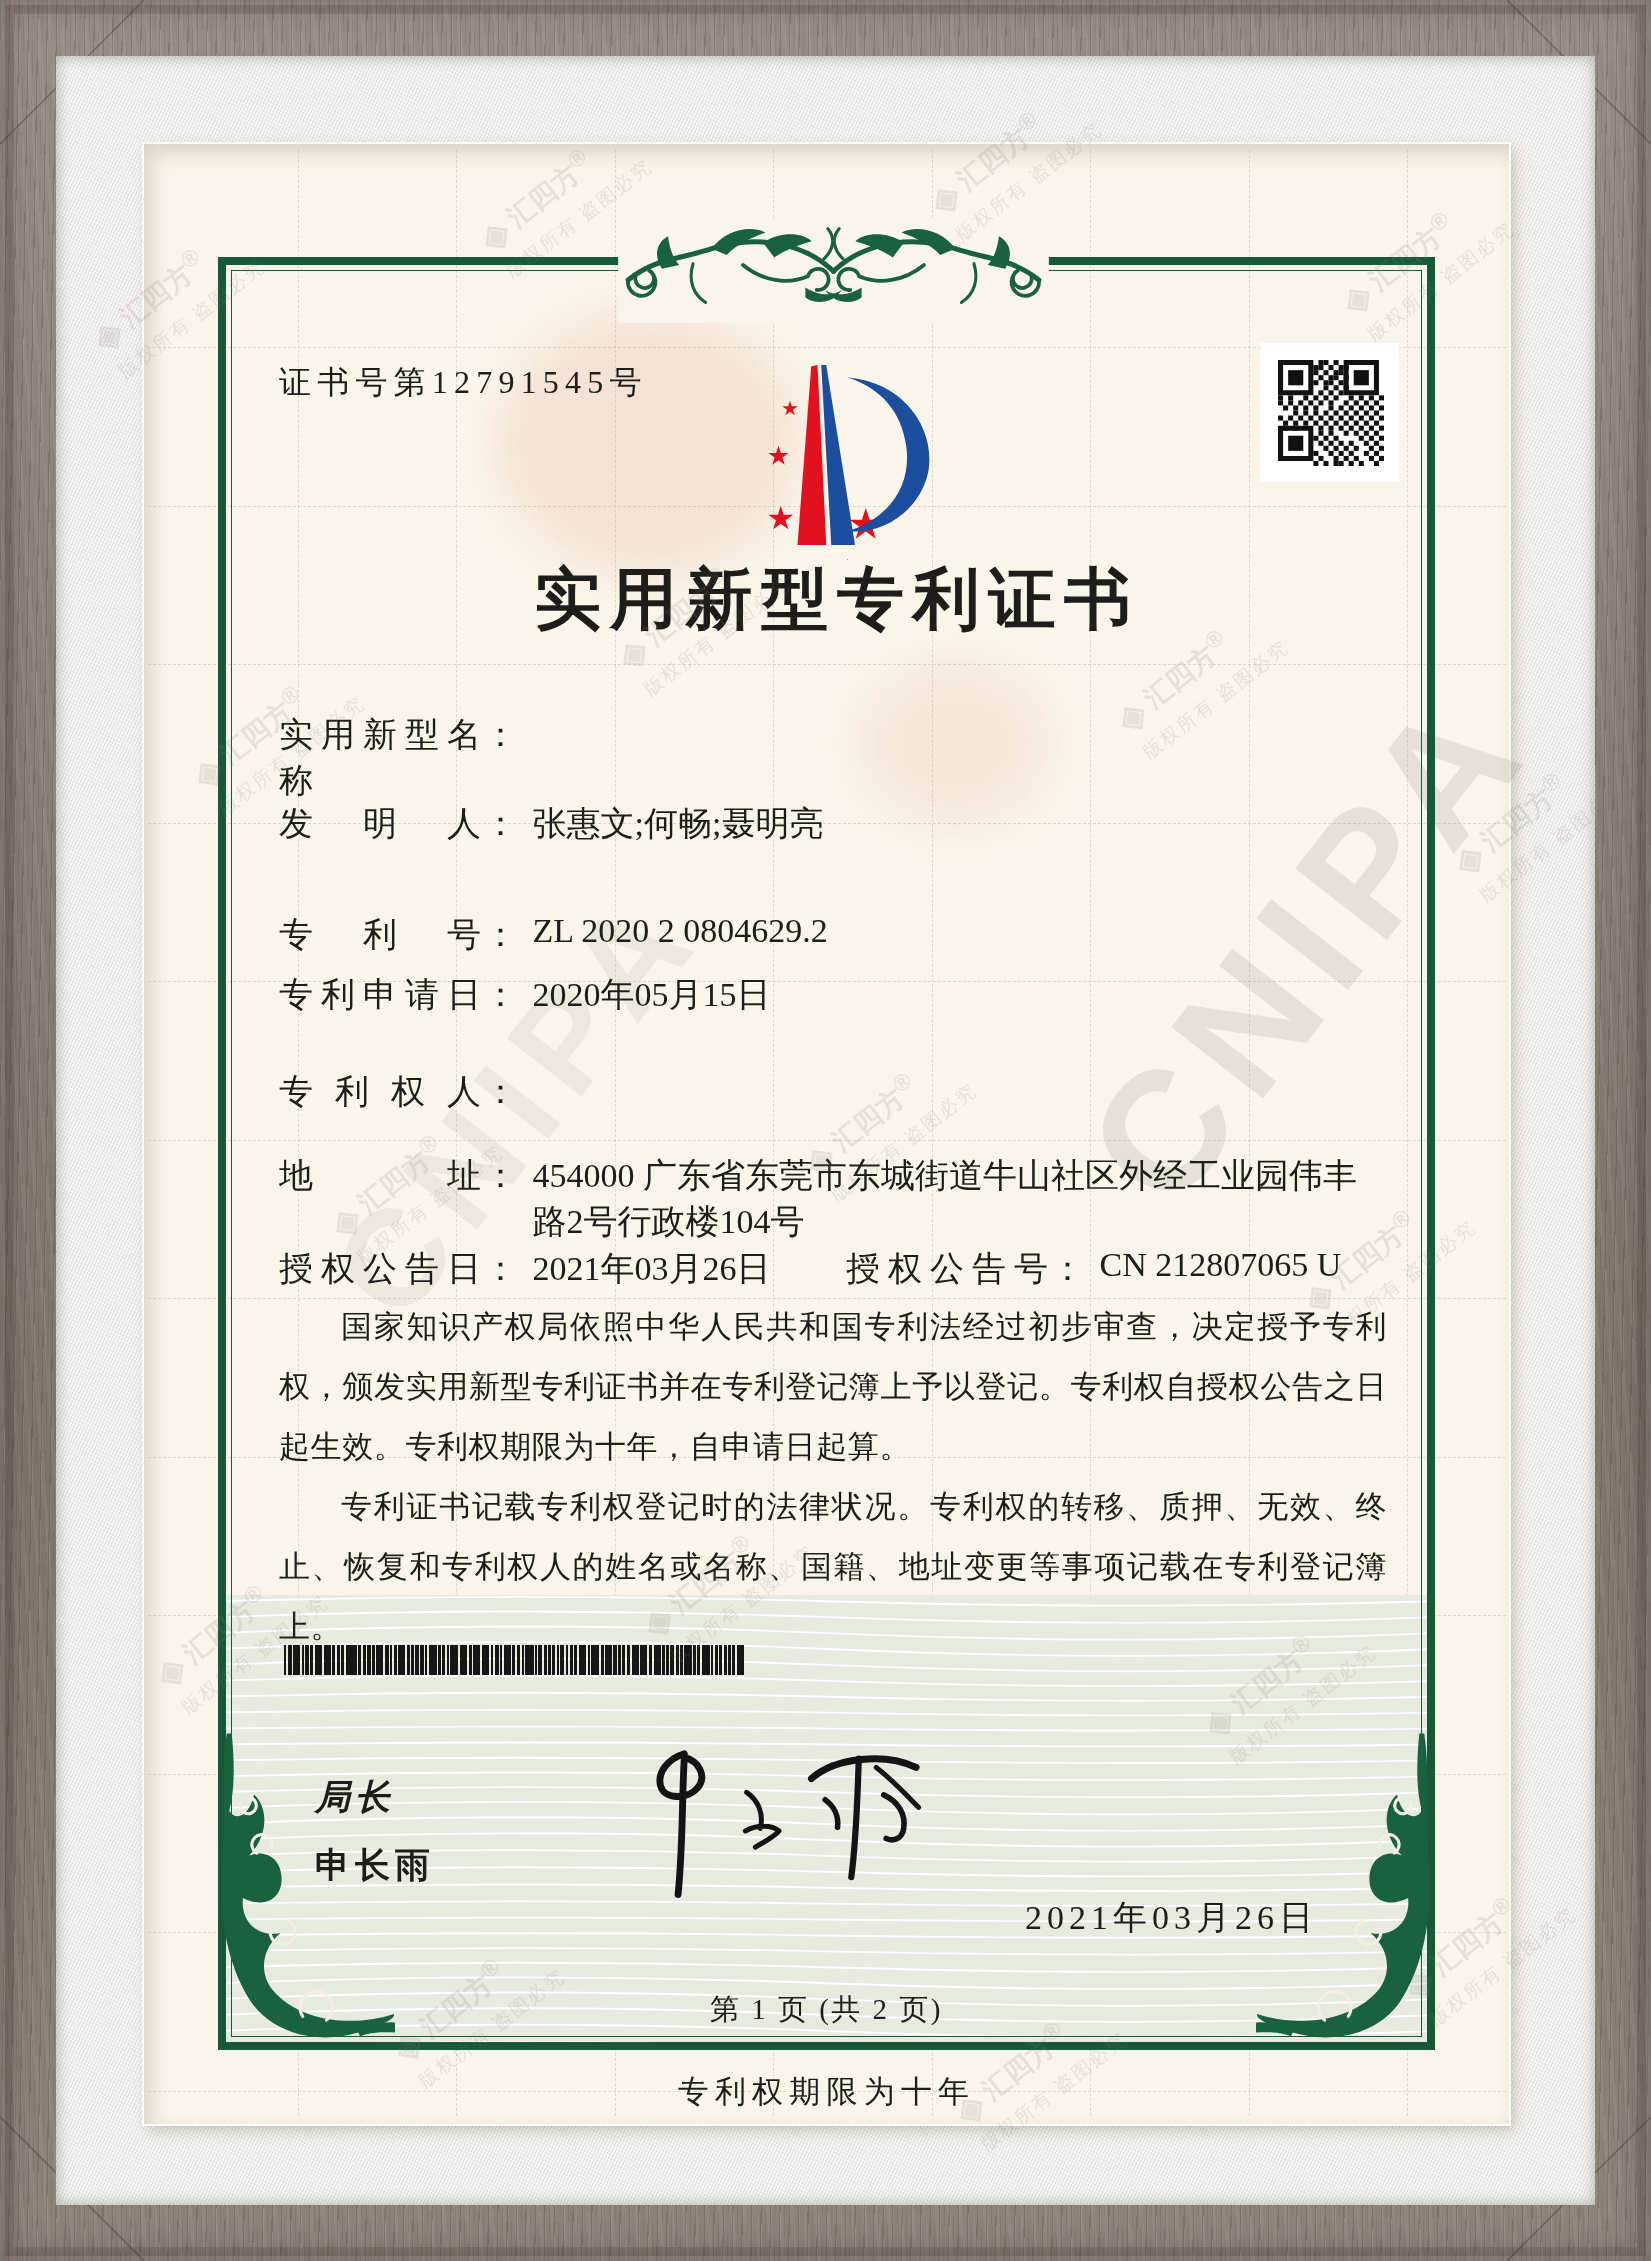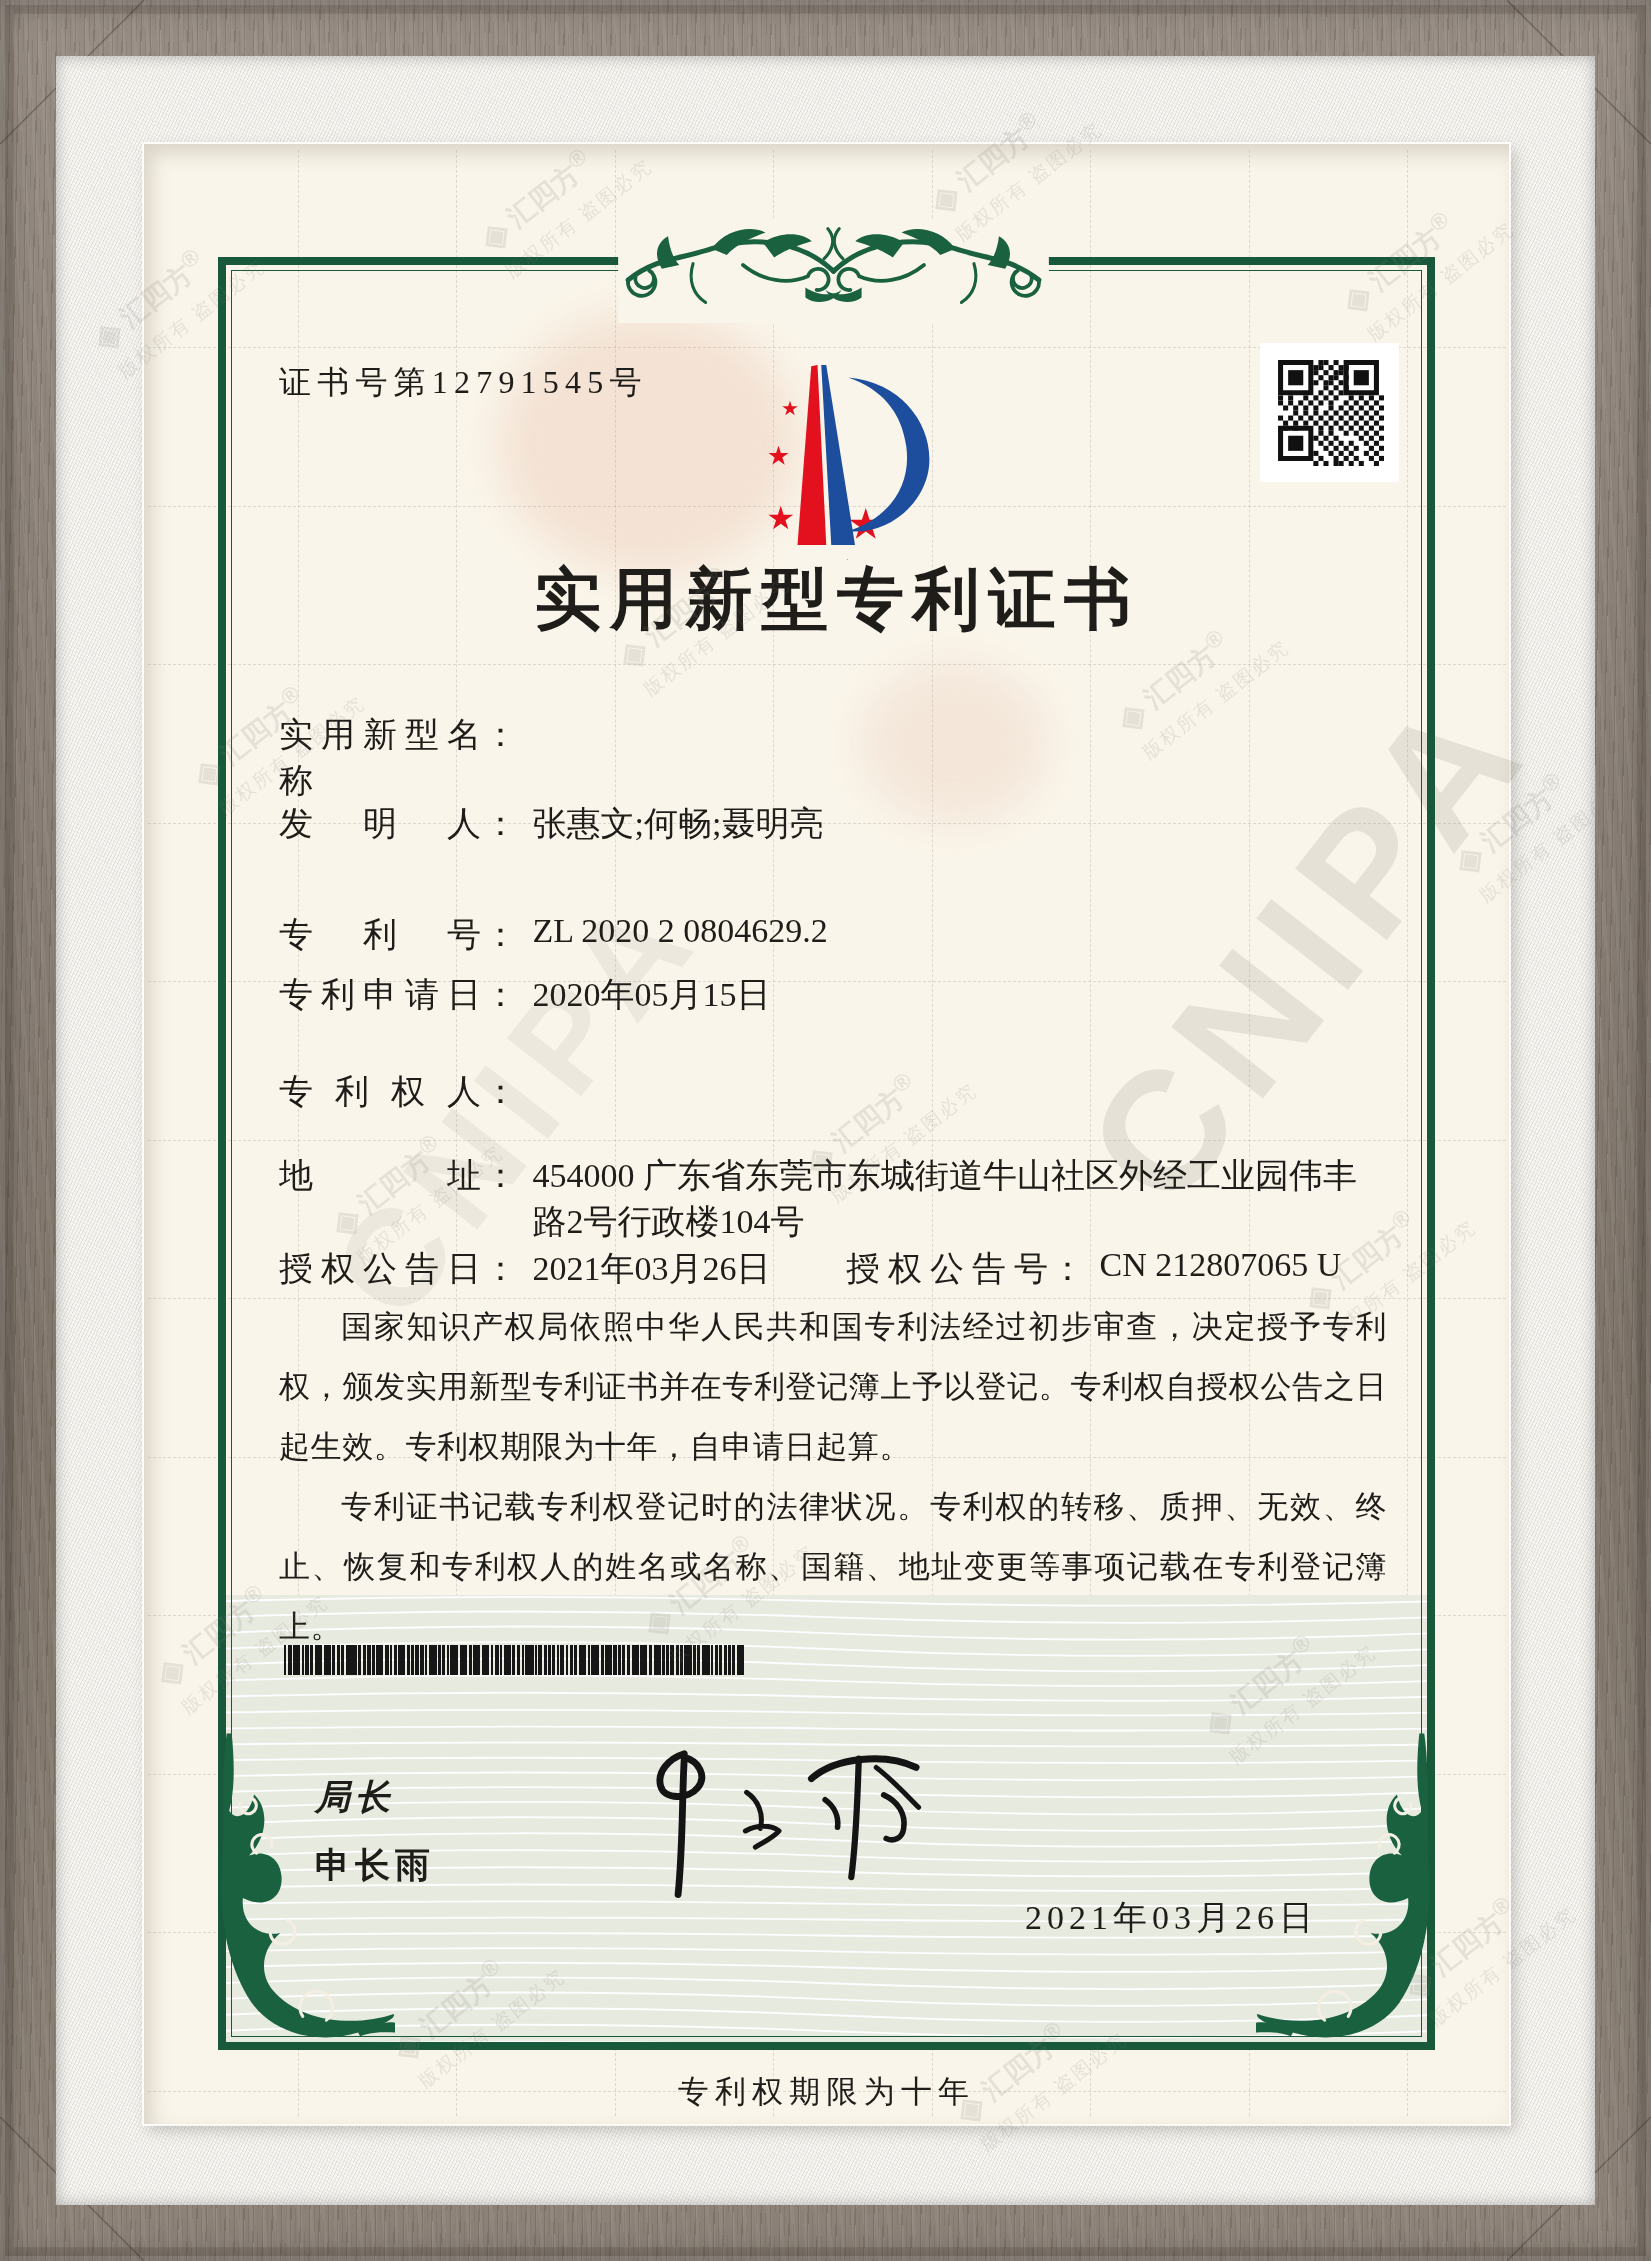--- a/index.html
+++ b/index.html
@@ -418,20 +418,21 @@
         <path stroke-width="8" d="M196,84 C214,96 224,118 218,142 M194,146 C212,136 236,136 248,146 C238,158 222,164 210,172"></path>
         <path stroke-width="11" d="M300,62 C338,28 418,20 468,44"></path>
         <path stroke-width="10" d="M376,30 C374,96 372,160 364,220"></path>
         <path stroke-width="9" d="M322,96 C336,106 344,122 342,140"></path>
         <path stroke-width="9" d="M416,88 C438,98 452,118 448,142 C446,158 432,164 420,158"></path>
         <path stroke-width="8" d="M404,44 C428,62 452,88 472,108"></path>
       </g>
     </svg>
 
     <div class="issue-date">2021年03月26日</div>
+    <div class="page-info">第 1 页 (共 2 页)</div>
     <div class="footer-note">专利权期限为十年</div>
   </div>
 
   <div class="wm-layer" id="wmLayer">
       <div class="wm" style="left: 87px; top: 262px;"><span class="dia">◈</span> 汇四方<sup>®</sup><br><small>版权所有 盗图必究</small></div>
       <div class="wm" style="left: 474px; top: 162px;"><span class="dia">◈</span> 汇四方<sup>®</sup><br><small>版权所有 盗图必究</small></div>
       <div class="wm" style="left: 924px; top: 125px;"><span class="dia">◈</span> 汇四方<sup>®</sup><br><small>版权所有 盗图必究</small></div>
       <div class="wm" style="left: 1336px; top: 225px;"><span class="dia">◈</span> 汇四方<sup>®</sup><br><small>版权所有 盗图必究</small></div>
       <div class="wm" style="left: 187px; top: 699px;"><span class="dia">◈</span> 汇四方<sup>®</sup><br><small>版权所有 盗图必究</small></div>
       <div class="wm" style="left: 612px; top: 580px;"><span class="dia">◈</span> 汇四方<sup>®</sup><br><small>版权所有 盗图必究</small></div>

